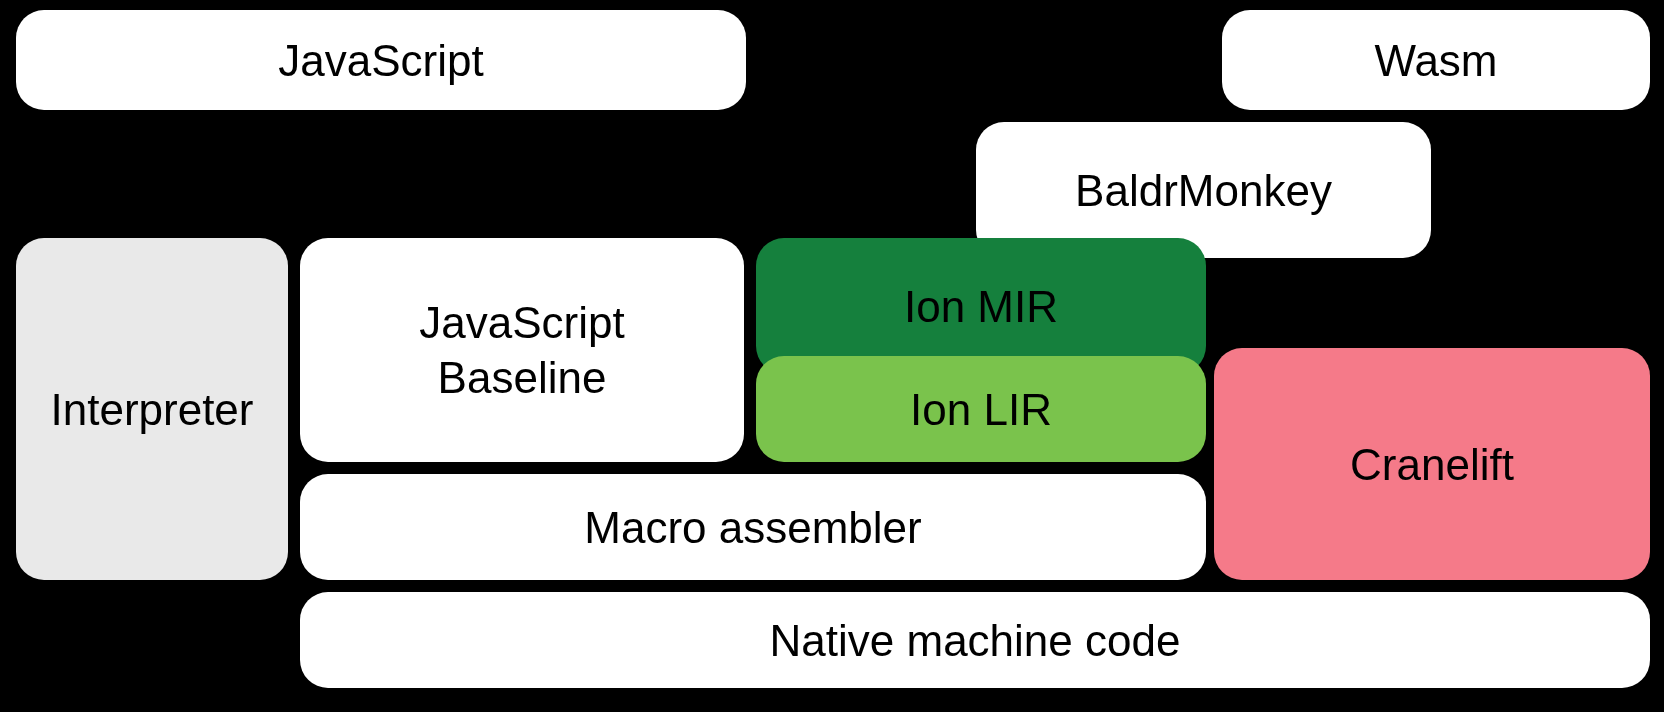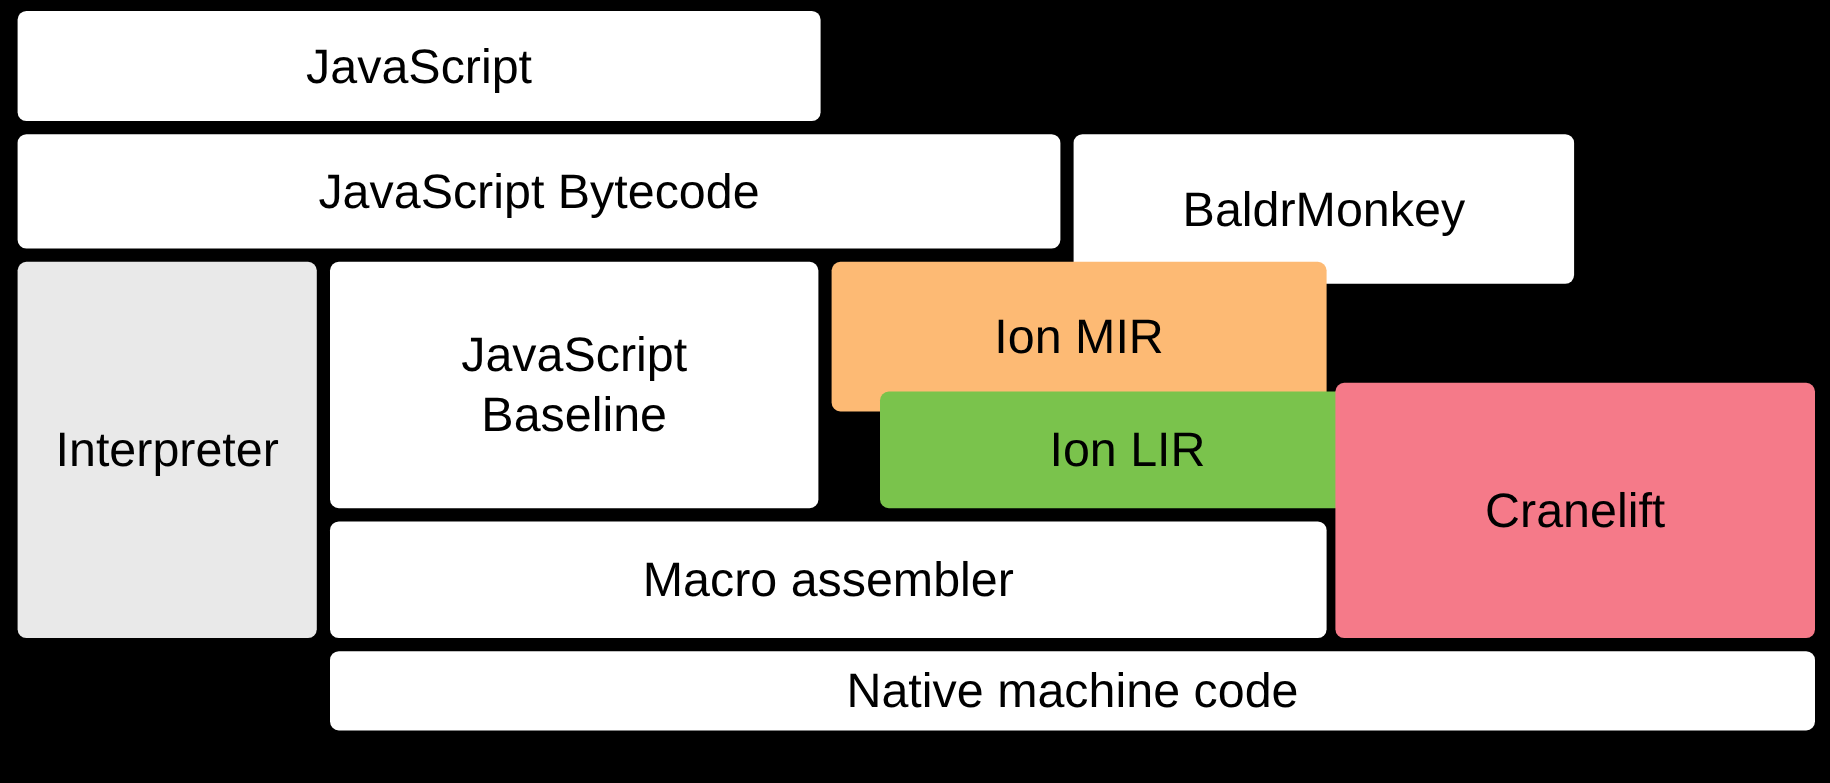--- a/index.html
+++ b/index.html
@@ -10,21 +10,21 @@
   .diagram {
     position: relative;
     width: 1664px;
     height: 712px;
     background: #000000;
     overflow: hidden;
     font-family: "Liberation Sans", "DejaVu Sans", sans-serif;
   }
   .box {
     position: absolute;
-    border-radius: 8px;
+    border-radius: 28px;
     display: flex;
     align-items: center;
     justify-content: center;
     box-sizing: border-box;
   }
   .box .label {
     color: #000000;
     font-size: 44px;
     line-height: 1.25;
     text-align: center;
@@ -32,41 +32,41 @@
     letter-spacing: 0px;
   }
 </style>
 </head>
 <body>
 
 <div class="diagram">
   <div class="box" style="left: 16px; top: 10px; width: 730px; height: 100px; background: rgb(255, 255, 255);">
       <span class="label">JavaScript</span>
     </div>
-  <div class="box" style="left: 16px; top: 122px; width: 948px; height: 104px; background: rgb(255, 255, 255);">
-      <span class="label">JavaScript Bytecode</span>
+  <div class="box" style="left: 1222px; top: 10px; width: 428px; height: 100px; background: rgb(255, 255, 255);">
+      <span class="label">Wasm</span>
     </div>
   <div class="box" style="left: 976px; top: 122px; width: 455px; height: 136px; background: rgb(255, 255, 255);">
       <span class="label">BaldrMonkey</span>
     </div>
   <div class="box" style="left: 16px; top: 238px; width: 272px; height: 342px; background: rgb(233, 233, 233);">
       <span class="label">Interpreter</span>
     </div>
   <div class="box" style="left: 300px; top: 238px; width: 444px; height: 224px; background: rgb(255, 255, 255);">
       <span class="label">JavaScript
 Baseline</span>
     </div>
-  <div class="box" style="left: 756px; top: 238px; width: 450px; height: 136px; background: #fdba74;">
+  <div class="box" style="left: 756px; top: 238px; width: 450px; height: 136px; background: #15803d;">
       <span class="label">Ion MIR</span>
     </div>
-  <div class="box" style="left: 756px; top: 356px; width: 450px; height: 106px; background: rgb(122, 195, 76); margin-left: 44px;">
+  <div class="box" style="left: 756px; top: 356px; width: 450px; height: 106px; background: rgb(122, 195, 76);">
       <span class="label">Ion LIR</span>
     </div>
   <div class="box" style="left: 300px; top: 474px; width: 906px; height: 106px; background: rgb(255, 255, 255);">
       <span class="label">Macro assembler</span>
     </div>
   <div class="box" style="left: 1214px; top: 348px; width: 436px; height: 232px; background: rgb(245, 122, 137);">
       <span class="label">Cranelift</span>
     </div>
-  <div class="box" style="left: 300px; top: 592px; width: 1350px; height: 72px; background: rgb(255, 255, 255);">
+  <div class="box" style="left: 300px; top: 592px; width: 1350px; height: 96px; background: rgb(255, 255, 255);">
       <span class="label">Native machine code</span>
     </div>
 </div>
 
 </body></html>

